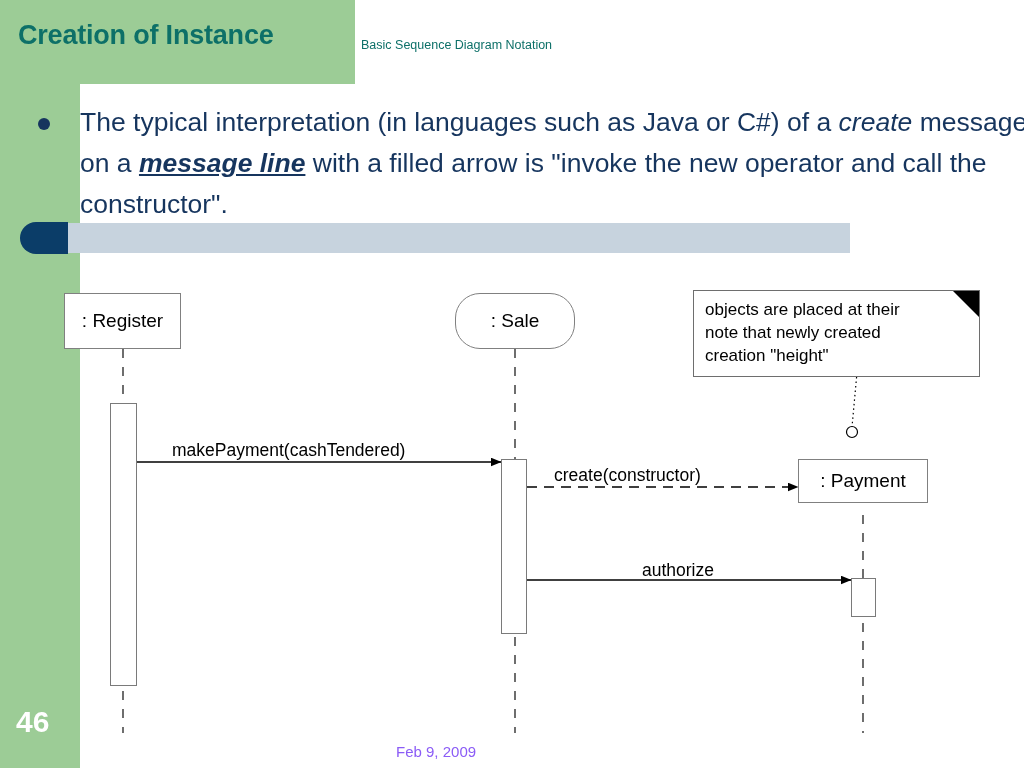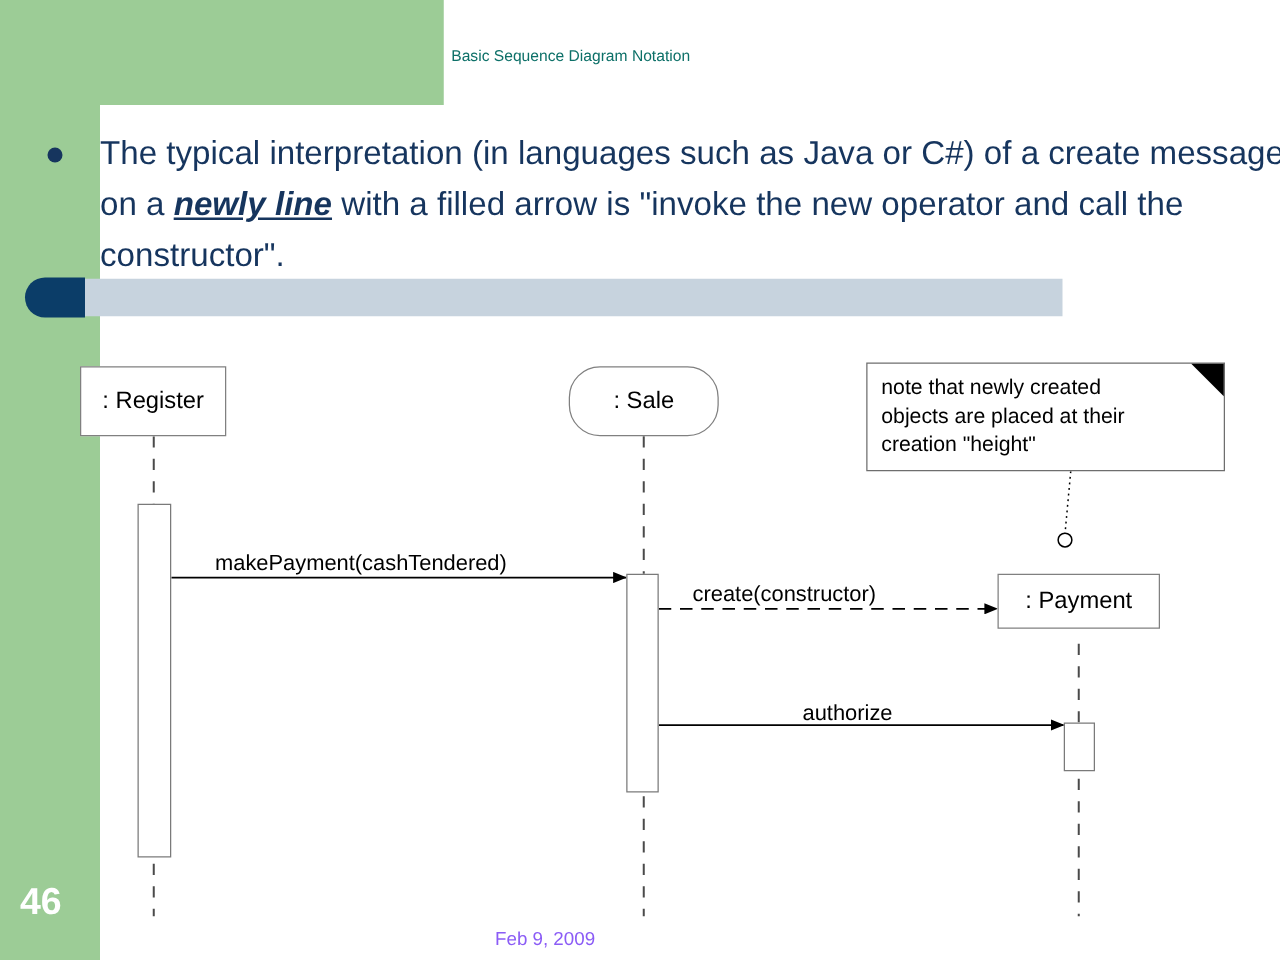--- a/index.html
+++ b/index.html
@@ -104,20 +104,21 @@
   .bullet-text {
     position: absolute;
     left: 42px;
     top: 0px;
     width: 950px;
     font-size: 26.5px;
     line-height: 41px;
     color: #16355e;
   }
   .bullet-text .em {
+    font-style: italic;
   }
   .bullet-text .strong-em {
     font-style: italic;
     font-weight: bold;
     text-decoration: underline;
   }
 
   
   .page-number {
     position: absolute;
@@ -188,25 +189,26 @@
 </style>
 </head>
 <body>
 
 <div id="slide">
 
   <div class="green-sidebar"></div>
   <div class="white-round"></div>
   <div class="green-titleblock"></div>
 
+  <div class="slide-title">Creation of Instance</div>
   <div class="slide-subtitle">Basic Sequence Diagram Notation</div>
 
   <div class="bullet-row">
     <div class="bullet-dot"></div>
-    <div class="bullet-text" id="bullet-text"><span>The typical interpretation (in languages such as Java or C#) of a </span><span class="em">create</span><span> message on a </span><span class="strong-em">newly line</span><span> with a filled arrow is "invoke the new operator and call the constructor".</span></div>
+    <div class="bullet-text" id="bullet-text"><span>The typical interpretation (in languages such as Java or C#) of a </span><span class="em">create</span><span> message on a </span><span class="strong-em">message line</span><span> with a filled arrow is "invoke the new operator and call the constructor".</span></div>
   </div>
 
   <div class="gray-bar"></div>
   <div class="navy-pill"></div>
 
   <div class="page-number">46</div>
   <div class="footer-date">Feb 9, 2009</div>
 
   <svg id="diagram" viewBox="0 0 1024 768" width="1024" height="768" xmlns="http://www.w3.org/2000/svg">
     <defs>
@@ -242,19 +244,19 @@
       <div class="activation" style="left: 851px; top: 578px; width: 25px; height: 39px;"></div>
     </div>
 
   <div id="labels-layer">
       <div class="msg-label" style="left: 172px; top: 440px;">makePayment(cashTendered)</div>
       <div class="msg-label" style="left: 554px; top: 465px;">create(constructor)</div>
       <div class="msg-label" style="left: 642px; top: 560px;">authorize</div>
     </div>
 
   <div class="note-box" id="note-box" style="left: 693px; top: 290px; width: 287px; height: 87px;">
+      <div>objects are placed at their</div>
       <div>note that newly created</div>
-      <div>objects are placed at their</div>
       <div>creation "height"</div>
     </div>
   <div class="note-fold" id="note-fold" style="left: 953px; top: 291px;"></div>
 
 </div>
 
 </body></html>

